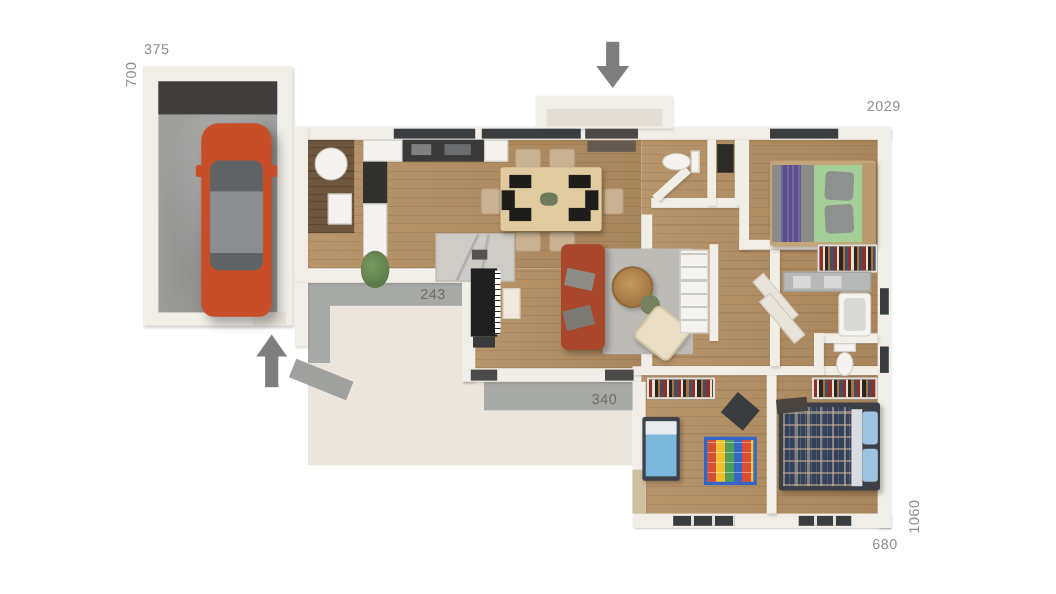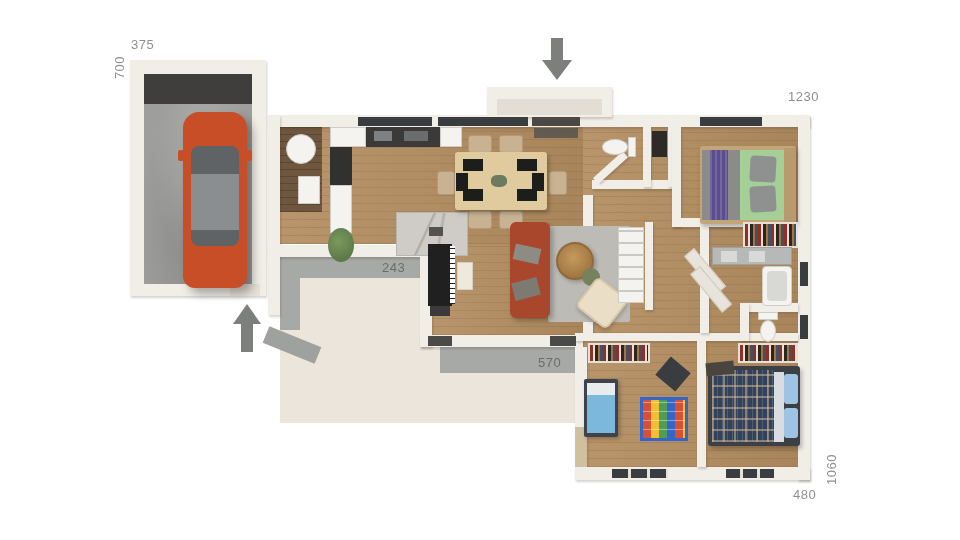--- a/index.html
+++ b/index.html
@@ -194,24 +194,24 @@
   <div class="closet" style="left:738px;top:343px;width:60px;height:20px;"></div>
   <div class="abs" style="left:708px;top:366px;width:92px;height:80px;background:#3c3f45;border-radius:3px;box-shadow:2px 3px 4px rgba(0,0,0,.25);"></div>
   <div class="plaid" style="left:712px;top:370px;width:62px;height:72px;"></div>
   <div class="abs" style="left:774px;top:372px;width:10px;height:70px;background:#d9dde2;"></div>
   <div class="abs" style="left:784px;top:374px;width:14px;height:30px;background:var(--c-pillow_blue,#9fc3e2);border-radius:3px;"></div>
   <div class="abs" style="left:784px;top:408px;width:14px;height:30px;background:var(--c-pillow_blue,#9fc3e2);border-radius:3px;"></div>
   <div class="abs" style="left:706px;top:362px;width:28px;height:13px;background:#49443e;transform:rotate(-6deg);"></div>
 
   <div class="dim" style="left:131px;top:37px;">375</div>
   <div class="dim dim-v" style="left:99px;top:60px;">700</div>
-  <div class="dim" style="left:788px;top:89px;">1230</div>
+  <div class="dim" style="left:788px;top:89px;">2029</div>
   <div class="dim dim-dark" style="left:382px;top:260px;">243</div>
-  <div class="dim dim-dark" style="left:538px;top:355px;">570</div>
-  <div class="dim" style="left:793px;top:487px;">480</div>
+  <div class="dim dim-dark" style="left:538px;top:355px;">340</div>
+  <div class="dim" style="left:793px;top:487px;">680</div>
   <div class="dim dim-v" style="left:811px;top:462px;">1060</div>
 
   <div class="abs" style="left:542px;top:38px;width:30px;height:42px;">
     <div class="shaft" style="left:9px;top:0;width:12px;height:23px;"></div>
     <div class="tri-down" style="left:0;top:22px;"></div>
   </div>
   <div class="abs" style="left:233px;top:304px;width:28px;height:48px;">
     <div class="tri-up" style="left:0;top:0;"></div>
     <div class="shaft" style="left:8px;top:19px;width:12px;height:29px;"></div>
   </div>

